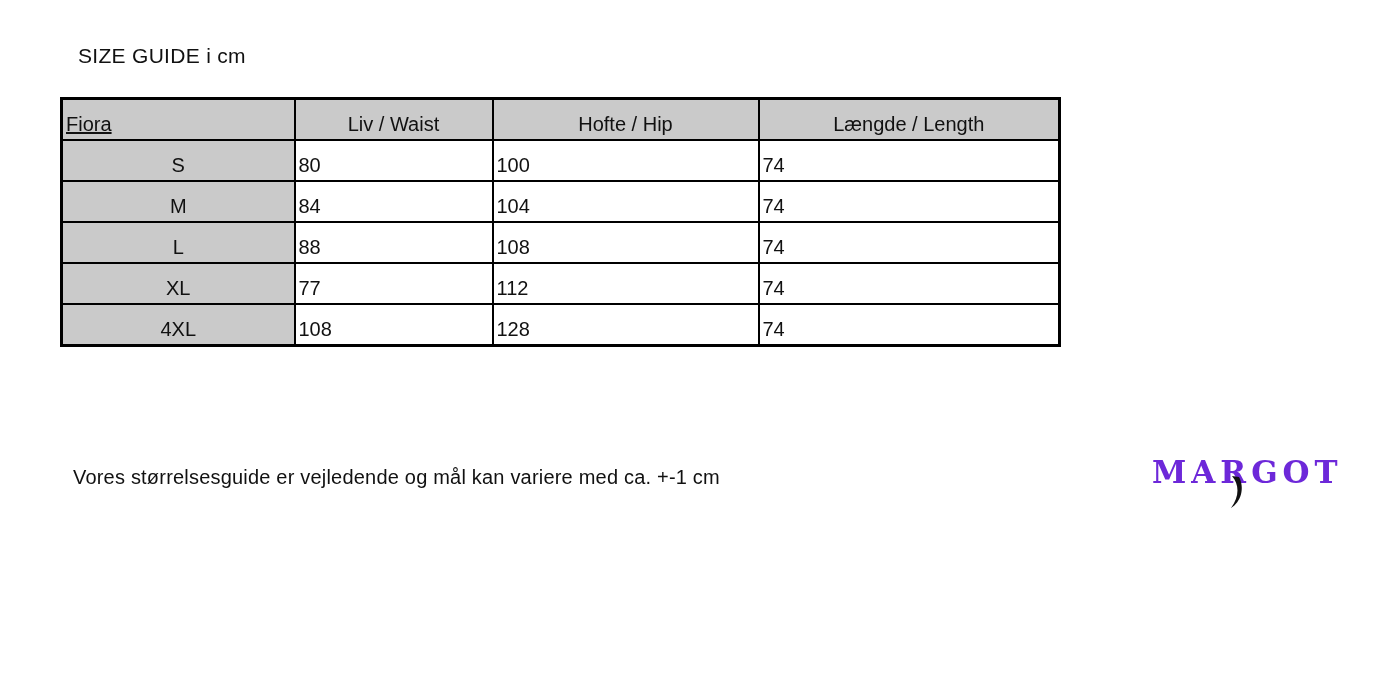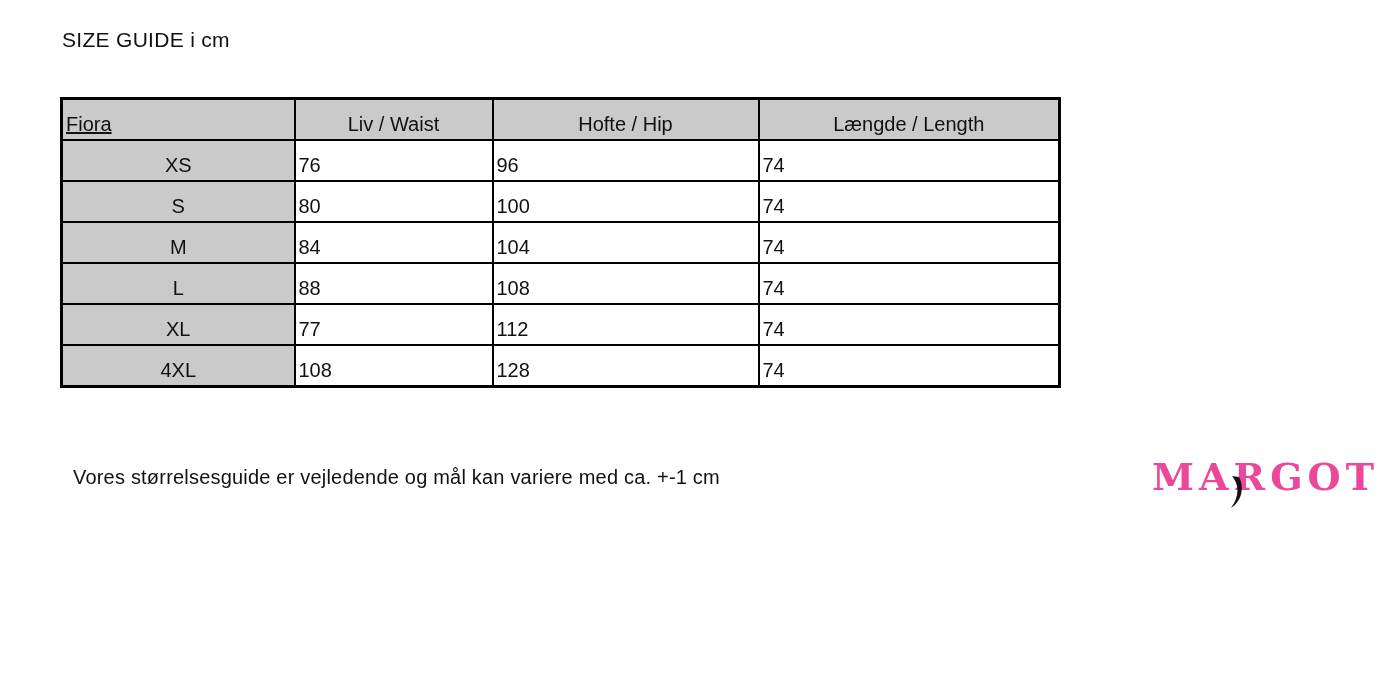--- a/index.html
+++ b/index.html
@@ -15,21 +15,21 @@
     color: #111111;
     overflow: hidden;
   }
   .page-title {
     position: absolute;
     left: 62px;
     top: 28px;
     font-size: 21px;
     font-weight: 400;
     letter-spacing: 0.3px;
-    margin: 0;
+    margin: 16px;
   }
   table.size-table {
     position: absolute;
     left: 60px;
     top: 97px;
     width: 998px;
     border-collapse: collapse;
     table-layout: fixed;
     border: 3px solid #000000;
   }
@@ -70,23 +70,23 @@
     font-size: 20px;
     margin: 8px;
     letter-spacing: 0.2px;
   }
   .brand-logo {
     position: absolute;
     left: 1152px;
     top: 454px;
     font-family: "DejaVu Serif", serif;
     font-weight: bold;
-    font-size: 38px;
+    font-size: 31px;
     letter-spacing: 5px;
-    color: #ec4899;
+    color: #6d28d9;
     white-space: nowrap;
   }
   .brand-logo .r-tail {
     position: absolute;
     left: 74px;
     top: 22px;
     pointer-events: none;
   }
 </style>
 </head>
@@ -103,26 +103,20 @@
   </colgroup>
   <thead>
     <tr>
       <th class="name-col">Fiora</th>
       <th>Liv / Waist</th>
       <th>Hofte / Hip</th>
       <th>Længde / Length</th>
     </tr>
   </thead>
   <tbody id="table-body">
-      <tr>
-        <td class="size-col">XS</td>
-        <td>76</td>
-        <td>96</td>
-        <td>74</td>
-      </tr>
       <tr>
         <td class="size-col">S</td>
         <td>80</td>
         <td>100</td>
         <td>74</td>
       </tr>
       <tr>
         <td class="size-col">M</td>
         <td>84</td>
         <td>104</td>

